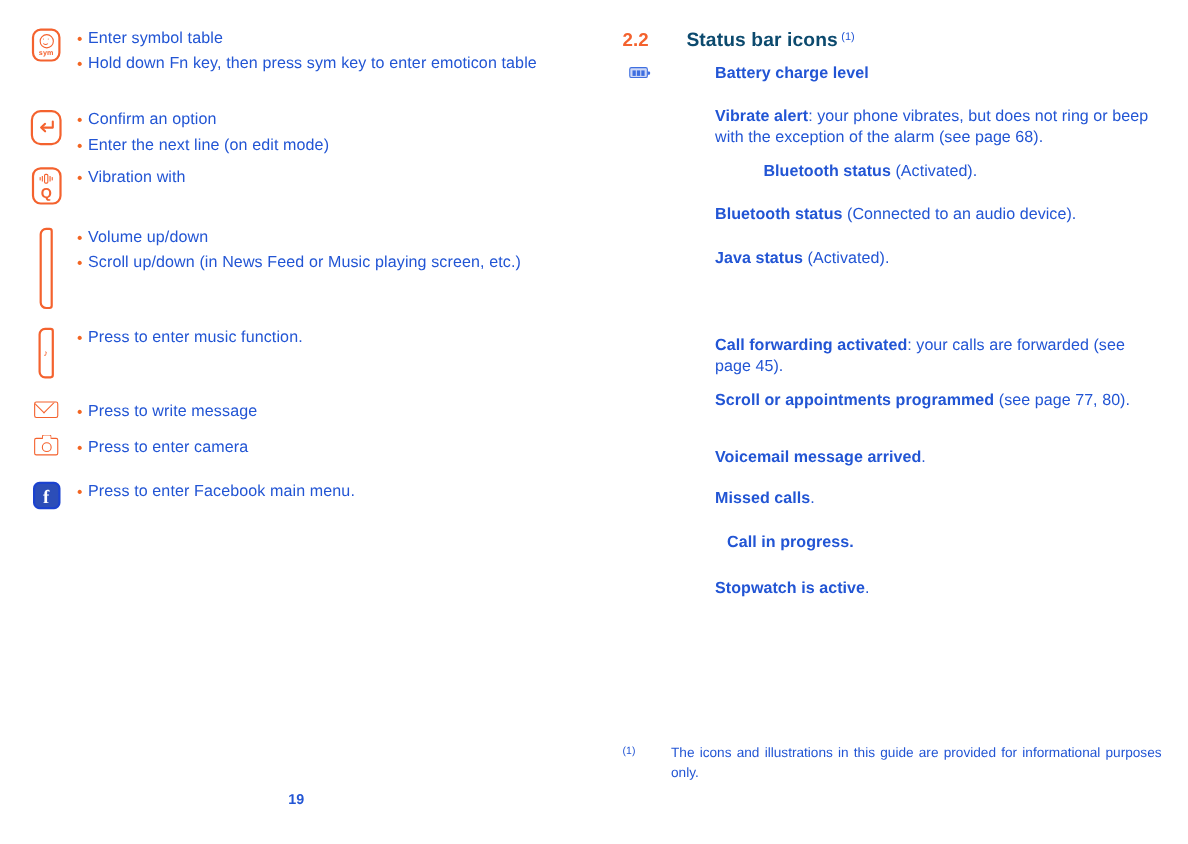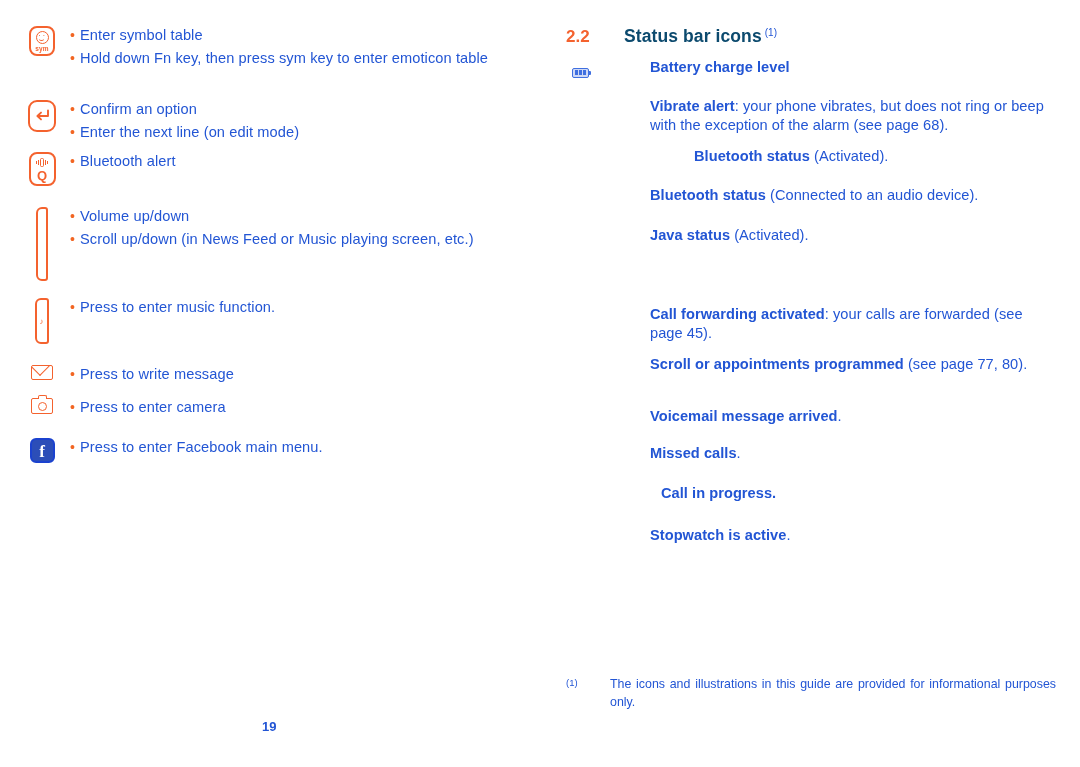--- a/index.html
+++ b/index.html
@@ -275,21 +275,21 @@
   }
 
   .status-list {
     position: absolute;
     left: 26px;
     top: 58px;
     width: 492px;
   }
   .status-row {
     display: flex;
-    align-items: flex-end;
+    align-items: flex-start;
   }
   .status-icon-cell {
     flex: 0 0 78px;
     width: 78px;
     display: flex;
     justify-content: flex-start;
     padding-left: 6px;
     padding-top: 3px;
   }
   .status-text {
@@ -414,21 +414,21 @@
             <span class="body"></span>
             <span class="w3"></span>
               <span class="w4"></span>
           </div>
           <div class="qlabel">Q</div>
         </div>
       </div>
       <div class="bullet-list">
         <div class="bullet-item">
           <span class="bullet-dot">•</span>
-          <span class="bullet-text">Bluetooth alert</span>
+          <span class="bullet-text">Vibration with</span>
         </div>
       </div>
     </div>
 
     <div class="key-row" style="left:14px; top:205px; width:510px;">
       <div class="key-icon-cell" style="align-items:flex-start;">
         <div class="side-key-long"></div>
       </div>
       <div class="bullet-list">
         <div class="bullet-item">

